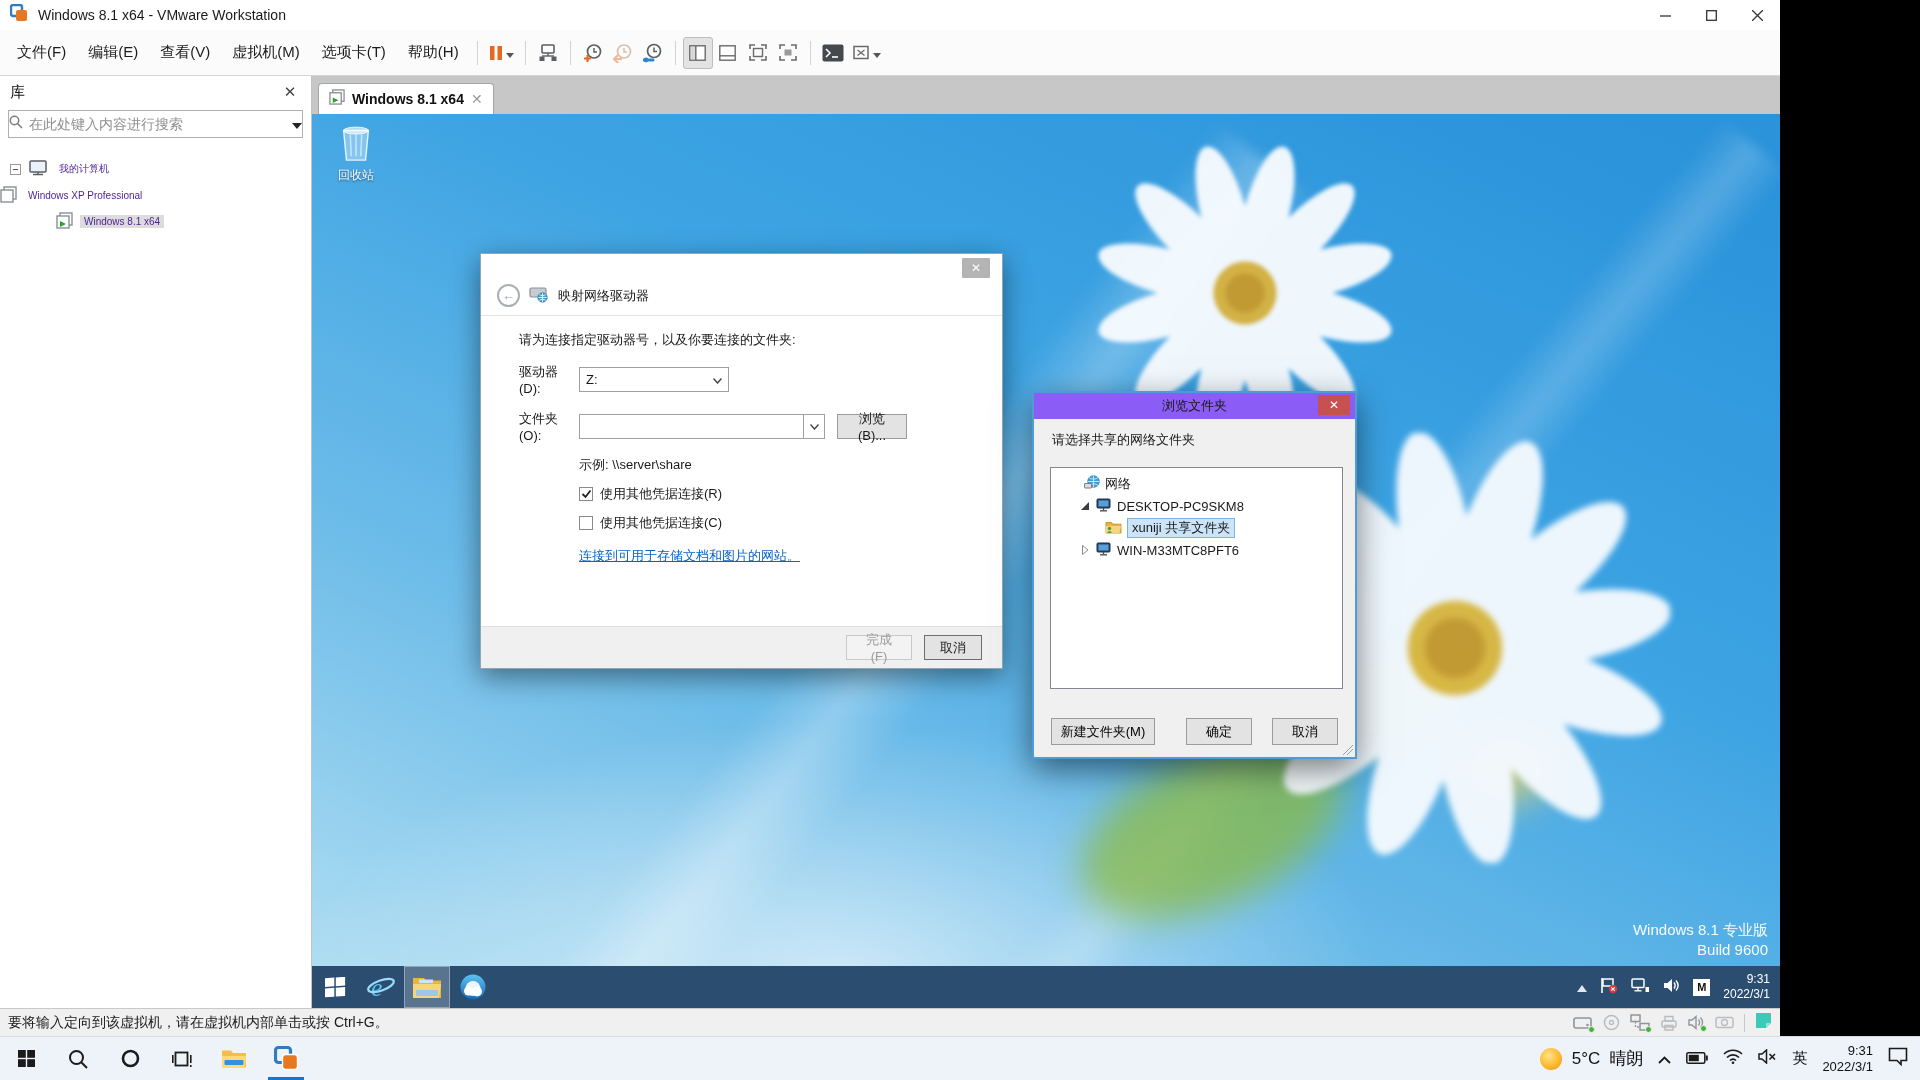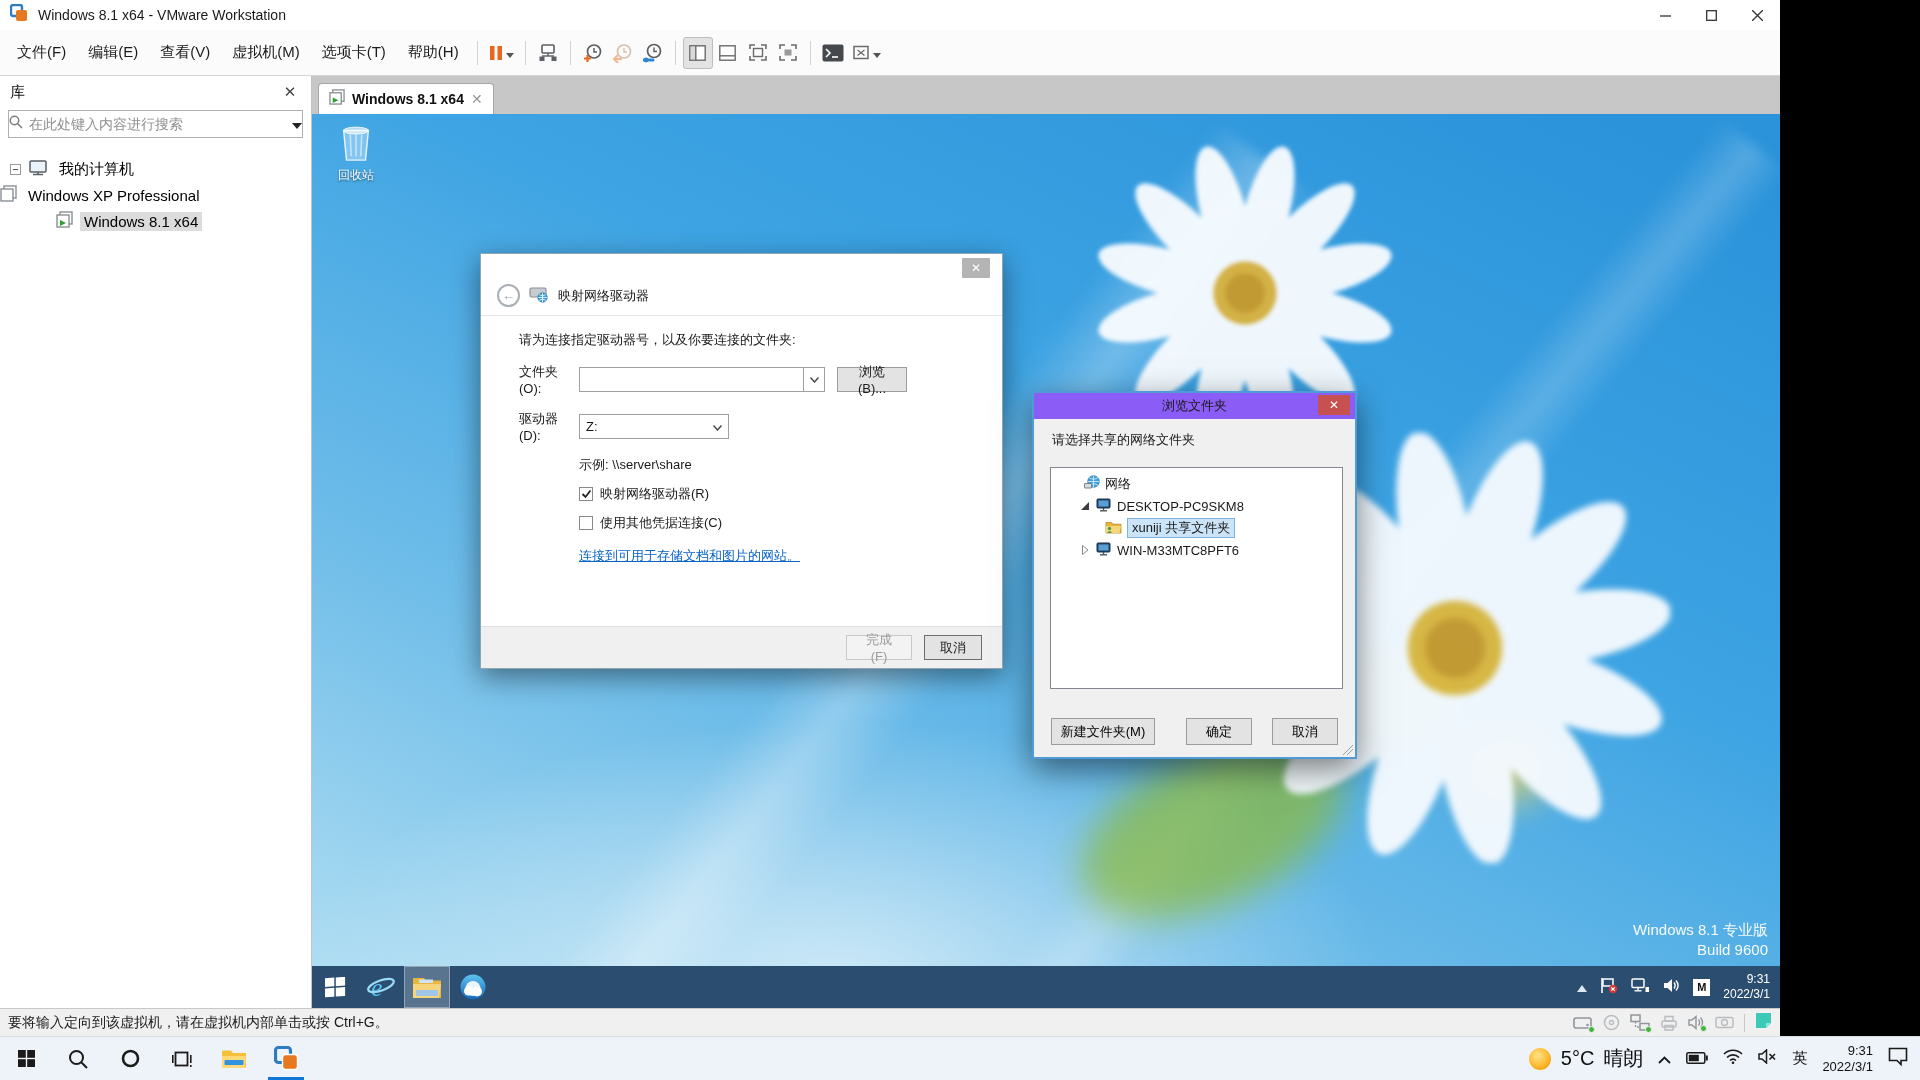--- a/index.html
+++ b/index.html
@@ -21,21 +21,21 @@
   .tbtn .caret { margin-left:3px; }
 
   
   .vmw-body { flex:1 1 auto; display:flex; min-height:0; }
   .sidebar { width:312px; background:#fff; border-right:1px solid #c3c3c3; flex:0 0 auto; }
   .sb-header { height:32px; display:flex; align-items:center; padding:0 10px; font-size:15px; color:#111; }
   .sb-close { margin-left:auto; font-size:15px; color:#444; width:22px; text-align:center; }
   .sb-search { margin:2px 8px 8px 8px; height:28px; border:1px solid #b0b0b0; display:flex; align-items:center; padding:0 0; background:#fff; }
   .sb-search input { border:none; outline:none; flex:1; font-size:14px; color:#333; margin-left:6px; font-family:"Liberation Sans",sans-serif; }
   .sb-search input::placeholder { color:#8f8f8f; }
-  .sb-tree { padding-top:10px; font-size:15px; color:#000000; }
+  .sb-tree { padding-top:10px; font-size:10px; color:#4c1d95; }
   .tree-row { height:26px; display:flex; align-items:center; gap:7px; }
   .tree-row .lbl { padding:1px 4px; }
   .tree-row.selected .lbl { background:#dcdcdc; }
   .expander-box { width:11px; height:11px; border:1px solid #9a9a9a; background:#fff; position:relative; }
   .expander-box::after { content:""; position:absolute; left:2px; right:2px; top:4px; height:1px; background:#555; }
 
   .main { flex:1 1 auto; display:flex; flex-direction:column; min-width:0; }
   .tabstrip { height:38px; background:#c7c7c7; display:flex; align-items:flex-end; padding-left:6px; flex:0 0 auto; }
   .tab { height:31px; background:#fff; border:1px solid #a6a6a6; border-bottom:none; border-radius:4px 4px 0 0; display:flex; align-items:center; gap:7px; padding:0 10px; }
   .tab-label { font-size:14px; font-weight:bold; color:#111; }
@@ -113,21 +113,21 @@
   .sb-icons { margin-left:auto; display:flex; align-items:center; gap:10px; }
   .sb-ic { position:relative; display:flex; }
   .gdot { position:absolute; right:-2px; bottom:-2px; width:7px; height:7px; border-radius:50%; background:#41b63c; border:1px solid #f0f0f0; }
 
   
   .host-taskbar { position:absolute; left:0; bottom:0; width:1920px; height:44px; background:#eef3f9; border-top:1px solid #d7dde4; display:flex; align-items:center; }
   .ht-left { display:flex; align-items:center; height:100%; }
   .ht-btn { width:52px; height:100%; display:flex; align-items:center; justify-content:center; position:relative; }
   .ht-underline { position:absolute; bottom:0; left:8px; right:8px; height:3px; background:#1077d6; }
   .ht-tray { margin-left:auto; display:flex; align-items:center; gap:15px; padding-right:12px; color:#111; }
-  .ht-weather { display:flex; align-items:center; gap:9px; font-size:20px;justify-content:flex-end; }
+  .ht-weather { display:flex; align-items:center; gap:9px; font-size:17px;justify-content:flex-end; }
   .ht-clock { text-align:right; font-size:13px; line-height:16px; }
   .ht-lang { font-size:15px; }
 </style>
 </head>
 <body>
 
 <div class="screen">
 
   <div class="vmw">
 
@@ -392,46 +392,46 @@
                     <rect x="1" y="3" width="16" height="9" rx="1.5" fill="#c7ccd1" stroke="#8a9096" stroke-width="1.2"></rect>
                     <circle cx="14" cy="9" r="1.3" fill="#6fa33c"></circle>
                     <circle cx="13.5" cy="12.5" r="4.6" fill="#3fa1d8" stroke="#2b7fb0" stroke-width="1"></circle>
                     <path d="M9.2 12.5 H17.8 M13.5 8 V17 M10.3 9.6 C12 11, 15 11, 16.7 9.6 M10.3 15.4 C12 14, 15 14, 16.7 15.4" stroke="#e6f4fb" stroke-width="0.9" fill="none"></path>
                   </svg>
               </span>
               <span class="md-title">映射网络驱动器</span>
             </div>
             <div class="md-sub">请为连接指定驱动器号，以及你要连接的文件夹:</div>
             <div class="md-row">
-              <span class="flabel">文件夹(O):</span>
-              <input class="comboinput" type="text" value="" style="">
-              <span class="comboarr">
-                  <svg width="9" height="6">
-                    <path d="M0.5 0.5 L4.5 5 L8.5 0.5" fill="none" stroke="#444" stroke-width="1.4"></path>
-                  </svg>
-                </span>
-              <button class="w8btn" style="margin-left:12px; width:70px;">浏览(B)...</button>
-            </div>
-            <div class="md-row">
               <span class="flabel">驱动器(D):</span>
               <div class="w8select">
                 <span>Z:</span>
                 <span class="arr"><svg width="9" height="6">
                       <path d="M0.5 0.5 L4.5 5 L8.5 0.5" fill="none" stroke="#444" stroke-width="1.4"></path>
                     </svg></span>
               </div>
             </div>
+            <div class="md-row">
+              <span class="flabel">文件夹(O):</span>
+              <input class="comboinput" type="text" value="" style="">
+              <span class="comboarr">
+                  <svg width="9" height="6">
+                    <path d="M0.5 0.5 L4.5 5 L8.5 0.5" fill="none" stroke="#444" stroke-width="1.4"></path>
+                  </svg>
+                </span>
+              <button class="w8btn" style="margin-left:12px; width:70px;">浏览(B)...</button>
+            </div>
             <div class="md-example">示例: \\server\share</div>
             <div class="md-check">
               <span class="cb">
                   <svg width="11" height="10">
                     <path d="M1.5 5 L4.5 8 L9.5 1.5" fill="none" stroke="#222" stroke-width="1.8"></path>
                   </svg>
                 </span>
-              <span>映射网络驱动器(R)</span>
+              <span>使用其他凭据连接(R)</span>
             </div>
             <div class="md-check">
               <span class="cb"></span>
               <span>使用其他凭据连接(C)</span>
             </div>
             <a class="md-link">连接到可用于存储文档和图片的网站。</a>
             <div class="md-footer">
               <button class="w8btn disabled">完成(F)</button>
               <button class="w8btn cancel">取消</button>
             </div>

